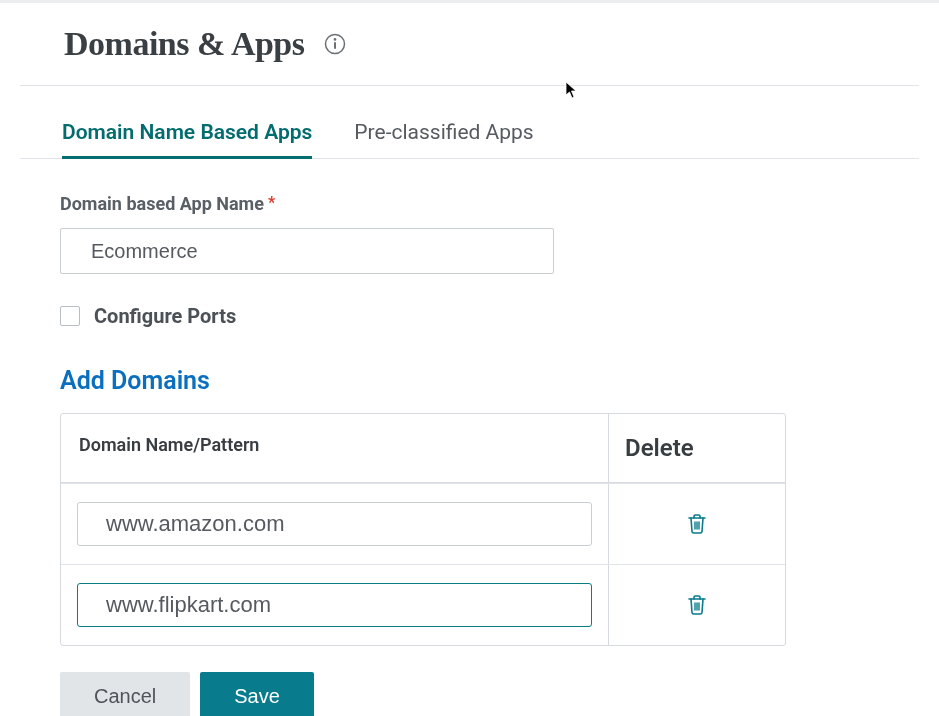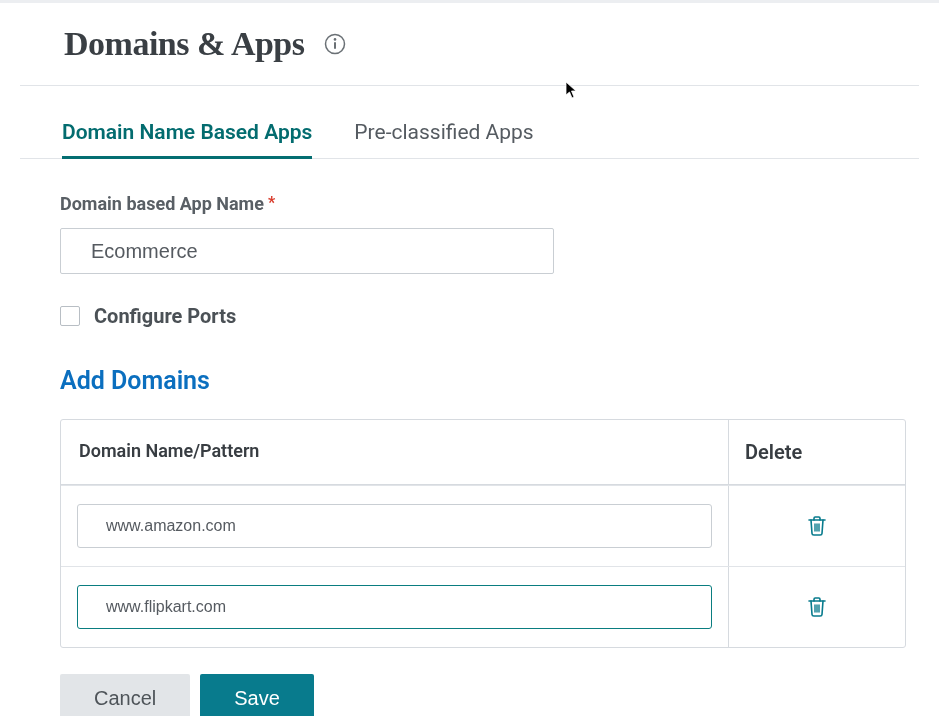--- a/index.html
+++ b/index.html
@@ -93,59 +93,59 @@
       color: #0b6fbf;
       font-size: 25px;
       font-weight: 600;
       margin-top: 38px;
       cursor: pointer;
       display: inline-block;
     }
     .domains-table {
       border: 1px solid #d6dadf;
       border-radius: 3px;
-      margin-top: 24px;
-      width: 846px;
+      margin-top: 18px;
+      width: 726px;
     }
     .domains-header {
       display: flex;
       border-bottom: 1px solid #d6dadf;
     }
     .dh-name {
       flex: 1;
       padding: 20px 8px 20px 18px;
       font-size: 18px;
       font-weight: 600;
       color: #383d42;
       border-right: 1px solid #d6dadf;
     }
     .dh-delete {
       width: 176px;
       padding: 20px 8px 20px 16px;
-      font-size: 20px;
+      font-size: 24px;
       font-weight: 600;
       color: #383d42;
     }
     .domain-row {
       display: flex;
       border-top: 1px solid #e1e4e8;
     }
     .domain-row:first-of-type { border-top: none; }
     .domain-cell {
       flex: 1;
       padding: 18px 16px;
       border-right: 1px solid #d6dadf;
     }
     .domain-input {
       width: 100%;
       height: 44px;
       border: 1px solid #c9ced3;
       border-radius: 3px;
       padding: 0 28px;
-      font-size: 16px;
+      font-size: 22px;
       color: #555a60;
     }
     .domain-input.focused {
       border: 1.5px solid #0a7d80;
     }
     .delete-cell {
       width: 176px;
       display: flex;
       align-items: center;
       justify-content: center;

